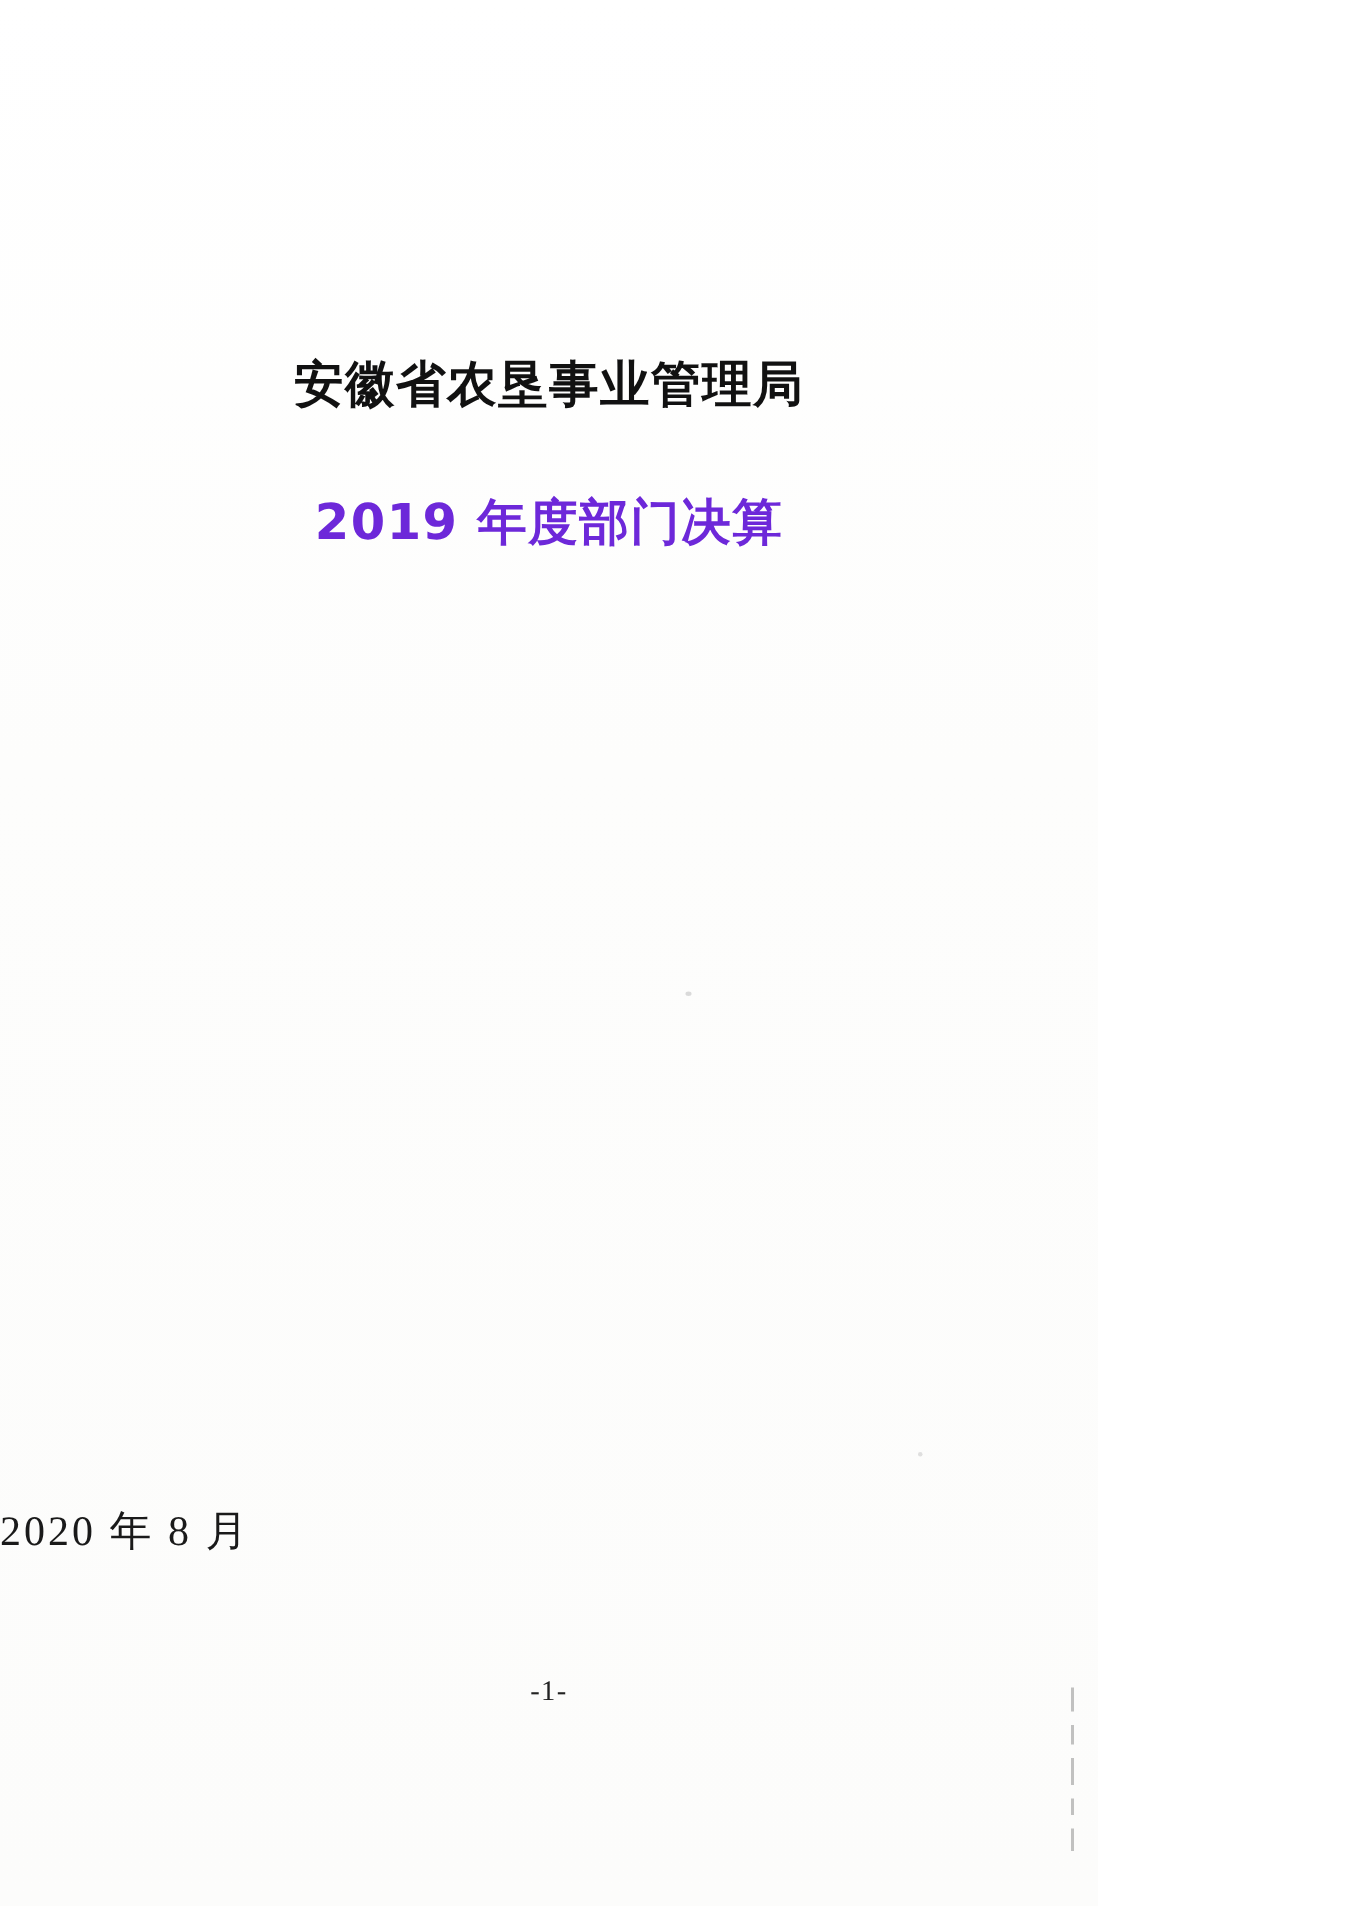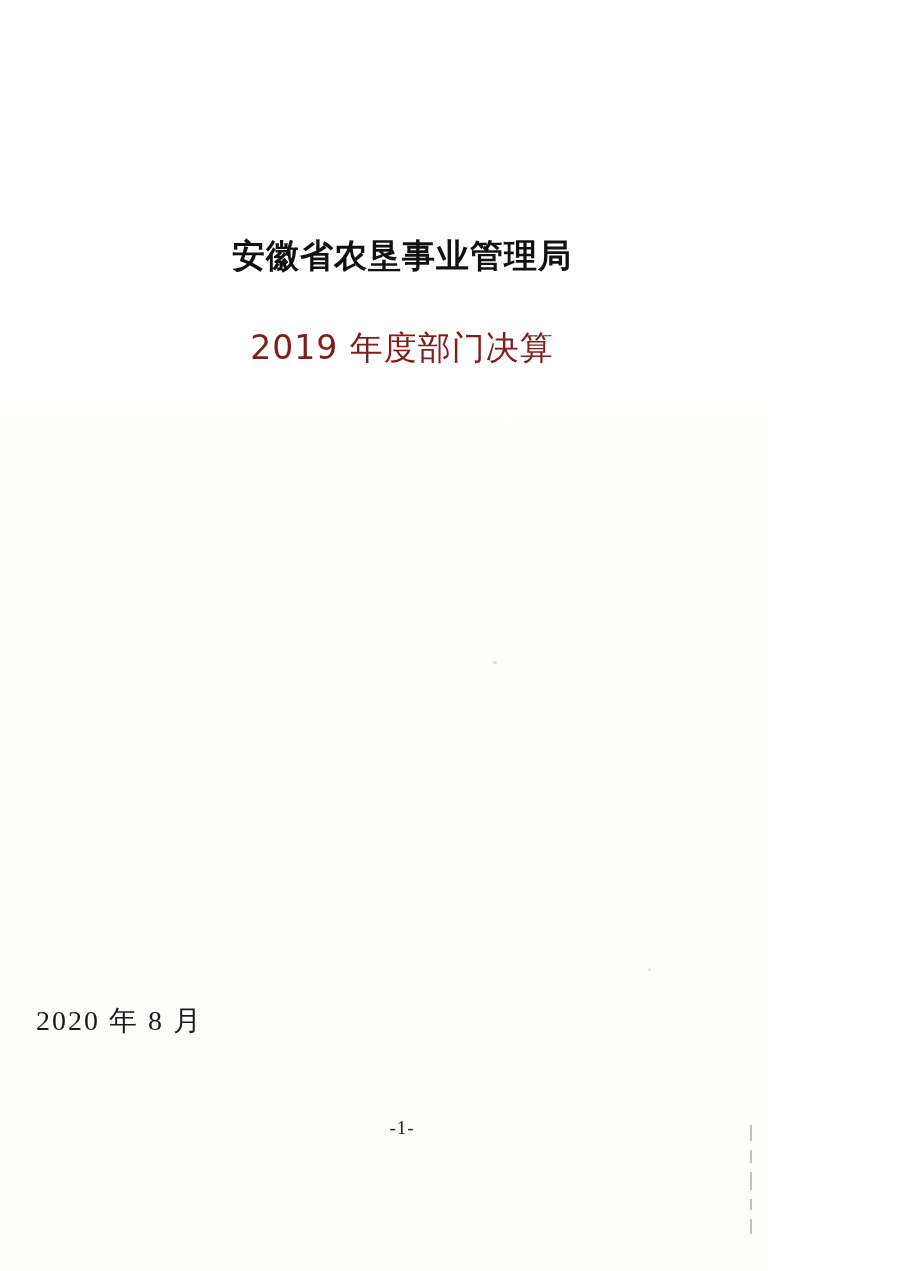--- a/index.html
+++ b/index.html
@@ -9,21 +9,20 @@
   }
   body {
     font-family: "Liberation Serif", serif;
   }
   .page {
     position: relative;
     width: 732px;
     height: 1271px;
     background: #fefefe;
     overflow: hidden;
-    padding-left: 36px;
   }
   
   .page::before {
     content: "";
     position: absolute;
     inset: 0;
     background: linear-gradient(180deg, #ffffff 0%, #fdfdfc 40%, #fcfcfb 100%);
     pointer-events: none;
   }
   .content {
@@ -43,24 +42,24 @@
     font-family: "DejaVu Sans", sans-serif;
     font-weight: bold;
     font-size: 33px;
     letter-spacing: 1px;
     color: #111111;
     line-height: 1.2;
     margin: 0;
   }
   .doc-title-line2 {
     font-family: "DejaVu Sans", sans-serif;
-    font-weight: normal;
+    font-weight: bold;
     font-size: 33px;
     letter-spacing: 1px;
-    color: #7f1d1d;
+    color: #6d28d9;
     line-height: 1.2;
     margin: 52px 0 0 0;
   }
   .doc-date {
     position: absolute;
     top: 1002px;
     left: 0;
     width: 100%;
     font-family: "Liberation Serif", serif;
     font-size: 28px;

